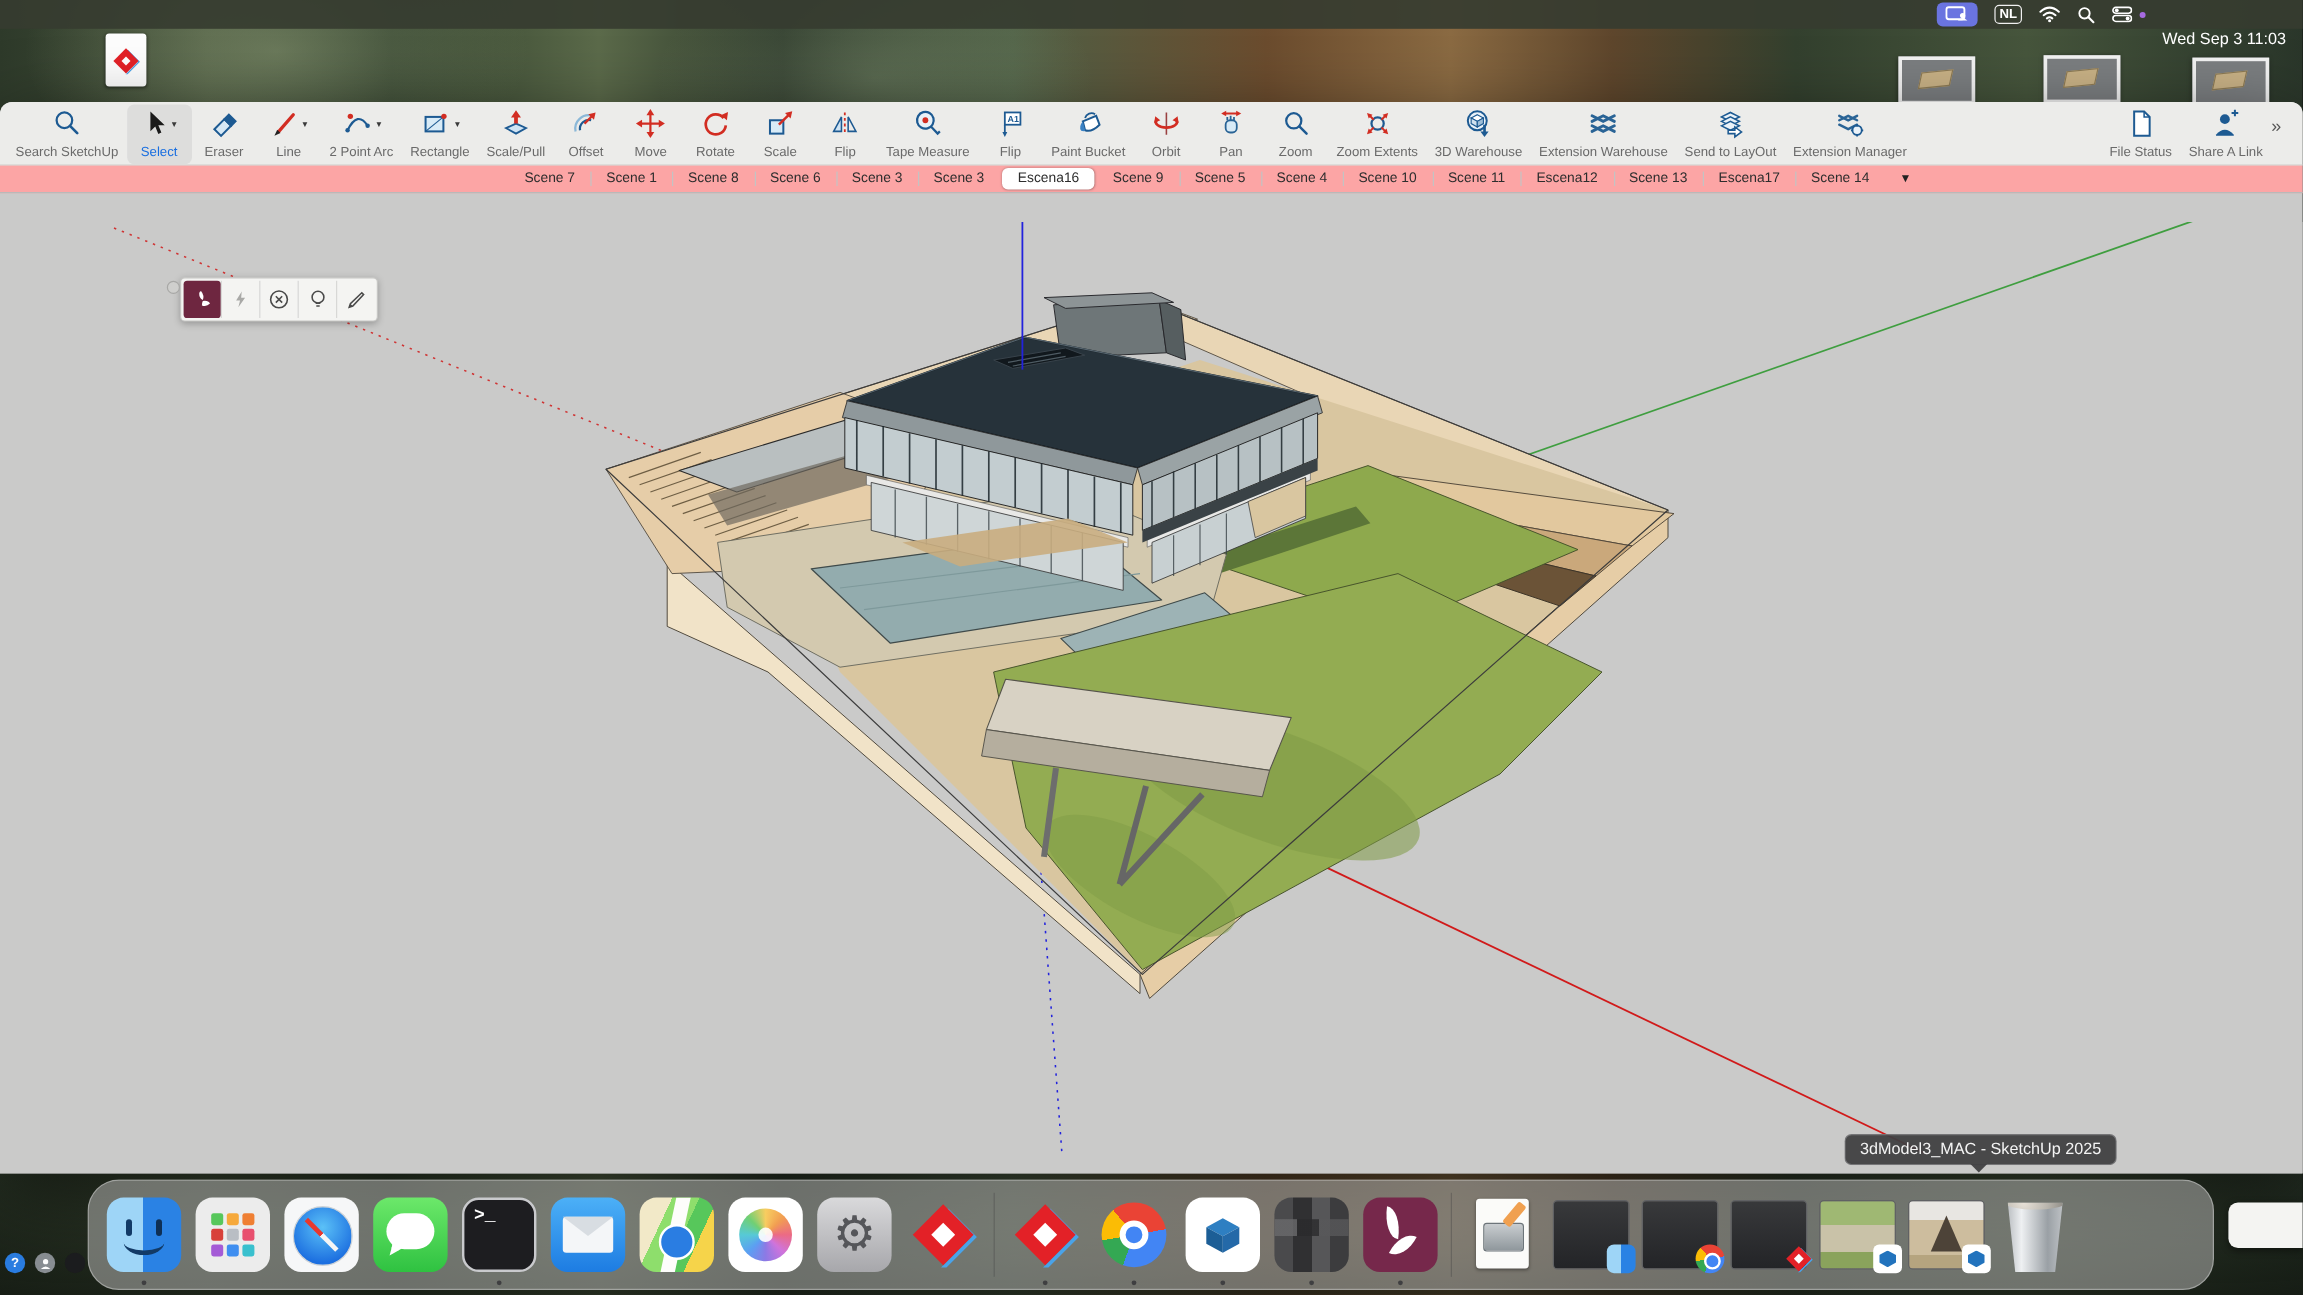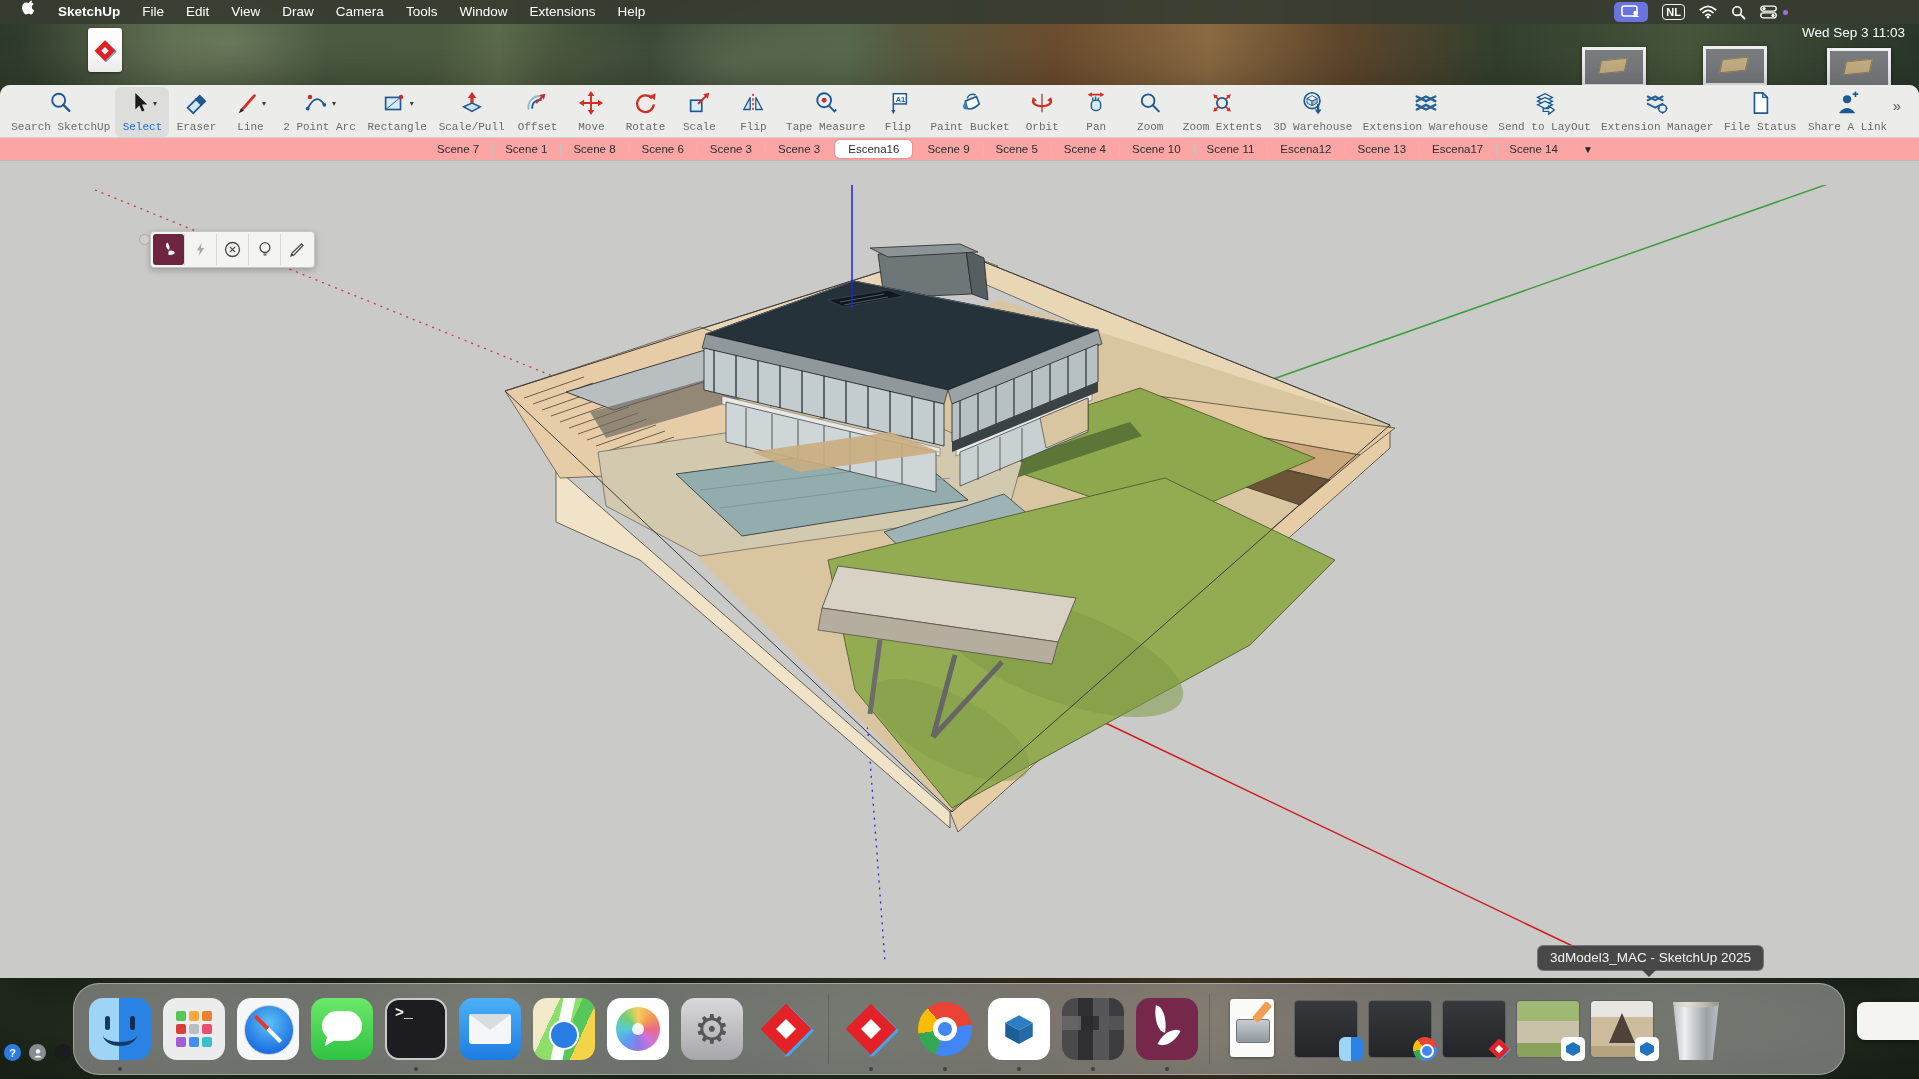--- a/index.html
+++ b/index.html
@@ -50,21 +50,21 @@
   .tl.yel{left:33px;background:#febc2e;border:.5px solid #dfa123;}
   .tl.grn{left:54px;background:#28c840;border:.5px solid #1eae32;}
   .wtitle{display:flex;align-items:center;gap:7px;font-size:13px;font-weight:bold;color:#3c3c3c;}
   
   .toolbar{height:50px;background:#ececea;border-bottom:1px solid #d2d2d0;
     display:flex;align-items:stretch;padding:2px 10px 0 6px;}
   .tool{display:flex;flex-direction:column;align-items:center;justify-content:flex-start;
     padding:2px 7px 0;border-radius:6px;min-width:40px;}
   .tool.sel{background:#dddddc;}
   .irow{height:28px;display:flex;align-items:center;justify-content:center;}
-  .tlabel{font-size:11px;color:#6a6a6a;white-space:nowrap;margin-top:4px;font-family:Liberation Mono, monospace;}
+  .tlabel{font-size:11px;color:#6a6a6a;white-space:nowrap;margin-top:4px;}
   .tool.sel .tlabel{color:#1a6fe0;}
   .caret{font-size:8px;color:#3a3a3a;margin-left:3px;}
   .tb-spacer{flex:1;}
   .tb-more{align-self:center;font-size:15px;color:#555;padding:0 8px 14px 0;}
   
   .scenebar{height:22px;background:#fca5a5;border-bottom:1px solid #b9b9b9;
     display:flex;align-items:center;}
   .tabs{display:flex;align-items:center;margin-left:424px;height:100%;}
   .tab{font-size:11.5px;color:#2d2d2d;padding:0 13px;line-height:20px;position:relative;white-space:nowrap;}
   .tab + .tab::before{content:'';position:absolute;left:0;top:4px;bottom:4px;width:1px;background:#c3c3c3;}
@@ -222,40 +222,20 @@
     <svg width="10" height="10" viewBox="0 0 10 10">
         <circle cx="5" cy="3.4" r="2.2" fill="#fff"></circle>
         <path d="M1,9.6 Q5,5.4 9,9.6 Z" fill="#fff"></path>
       </svg>
   </div>
   <div class="mini m-dark"></div>
 </div>
 <div class="white-peek"></div>
 
 <div class="menubar">
-  <div class="mb-left">
-    <div class="mb-item">
-      <svg width="15" height="17" viewBox="0 0 16 18">
-        <path fill="#fff" d="M8.1,4.6c0.9,0,2-0.6,2.7-1.4c0.6-0.7,1-1.7,0.9-2.7C10.8,0.6,9.7,1.2,9,2C8.4,2.7,7.9,3.7,8.1,4.6z
-        M12.9,13.5c0.5-1,0.7-1.5,1.1-2.6c-2.9-1.1-3.4-5.2-0.5-6.8C12.6,3,11.3,2.5,10.3,2.5c-0.9,0-1.6,0.5-2.2,0.5
-        C7.4,3,6.7,2.5,5.6,2.5C3.4,2.6,1.1,4.4,1.1,8c0,3.3,2.5,7.3,4.3,7.3c0.8,0,1.6-0.6,2.6-0.6c1,0,1.7,0.6,2.6,0.6
-        C11.7,15.3,12.3,14.5,12.9,13.5z"></path>
-      </svg>
-    </div>
-    <div class="mb-item mb-app">SketchUp</div>
-    <div class="mb-item">File</div>
-    <div class="mb-item">Edit</div>
-    <div class="mb-item">View</div>
-    <div class="mb-item">Draw</div>
-    <div class="mb-item">Camera</div>
-    <div class="mb-item">Tools</div>
-    <div class="mb-item">Window</div>
-    <div class="mb-item">Extensions</div>
-    <div class="mb-item">Help</div>
-  </div>
   <div class="mb-right">
     <div class="mb-mirror">
       <svg width="20" height="14" viewBox="0 0 20 14">
           <rect x="1" y="1" width="15" height="10" rx="2" fill="none" stroke="#fff" stroke-width="1.6"></rect>
           <circle cx="14.5" cy="8" r="2.2" fill="#fff"></circle>
           <path d="M10.5,12 Q14.5,8.5 18.5,12 Z" fill="#fff"></path>
         </svg>
     </div>
     <div class="mb-lang">NL</div>
     <svg width="18" height="14" viewBox="0 0 20 15">

